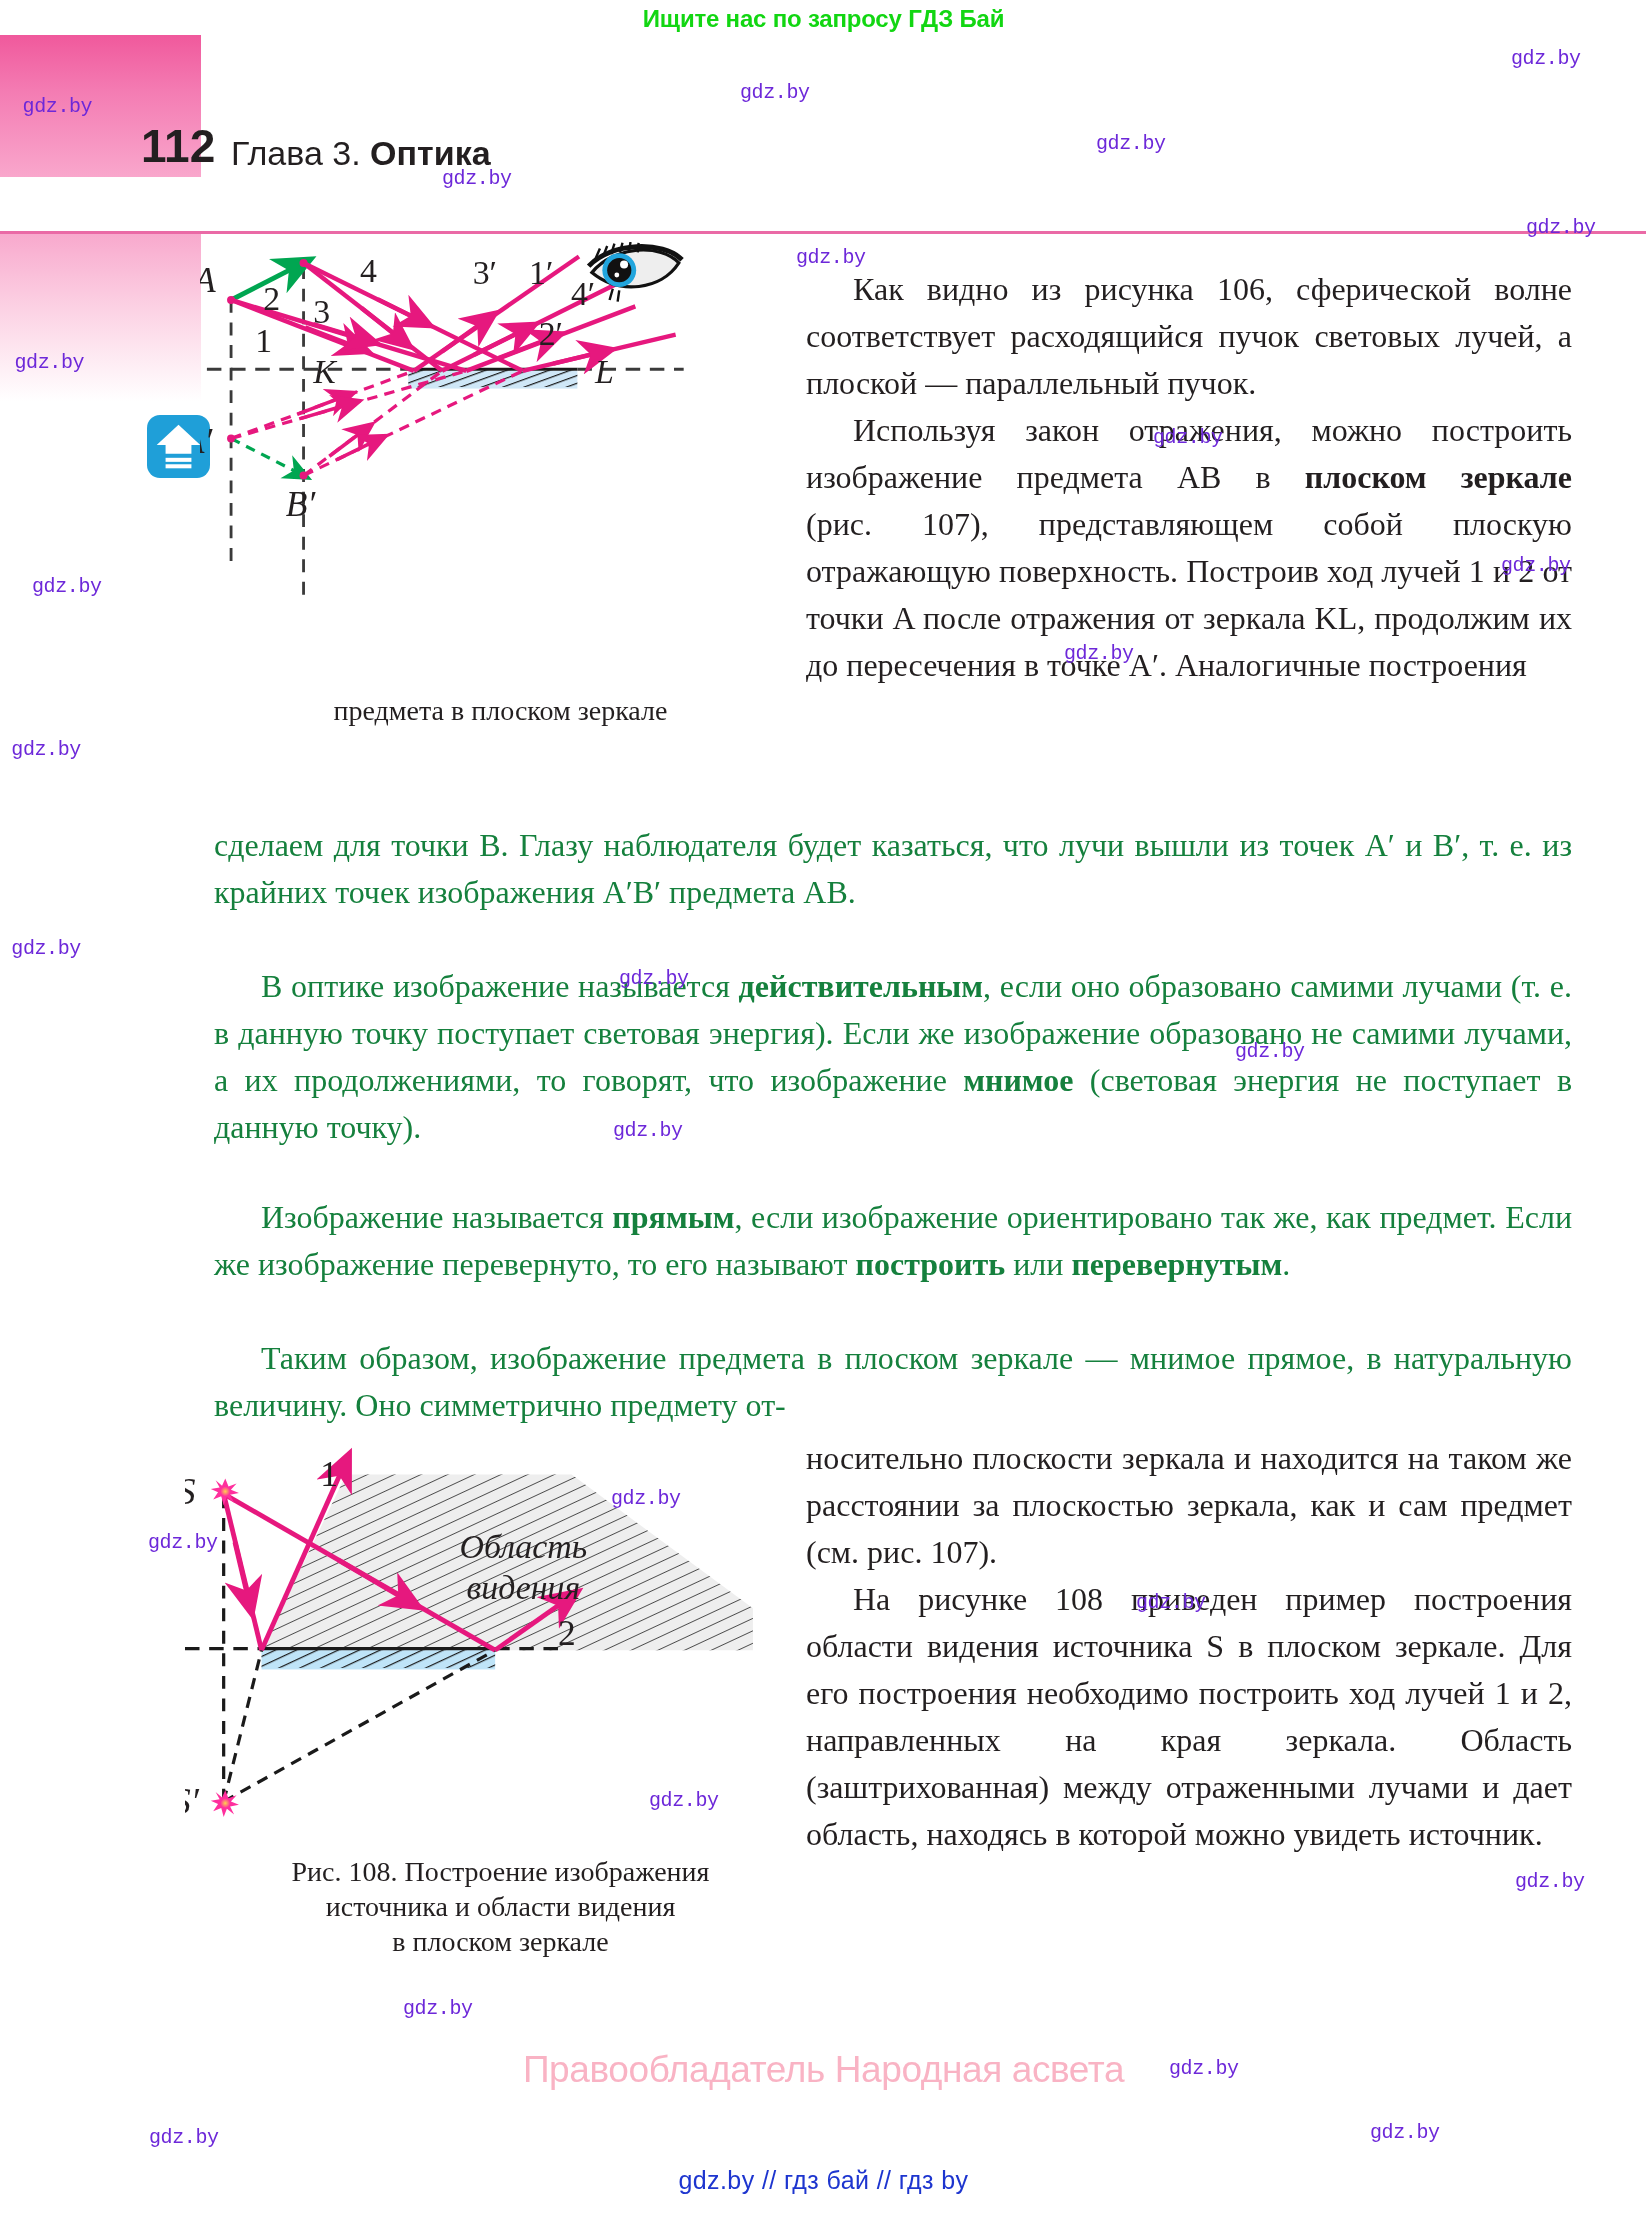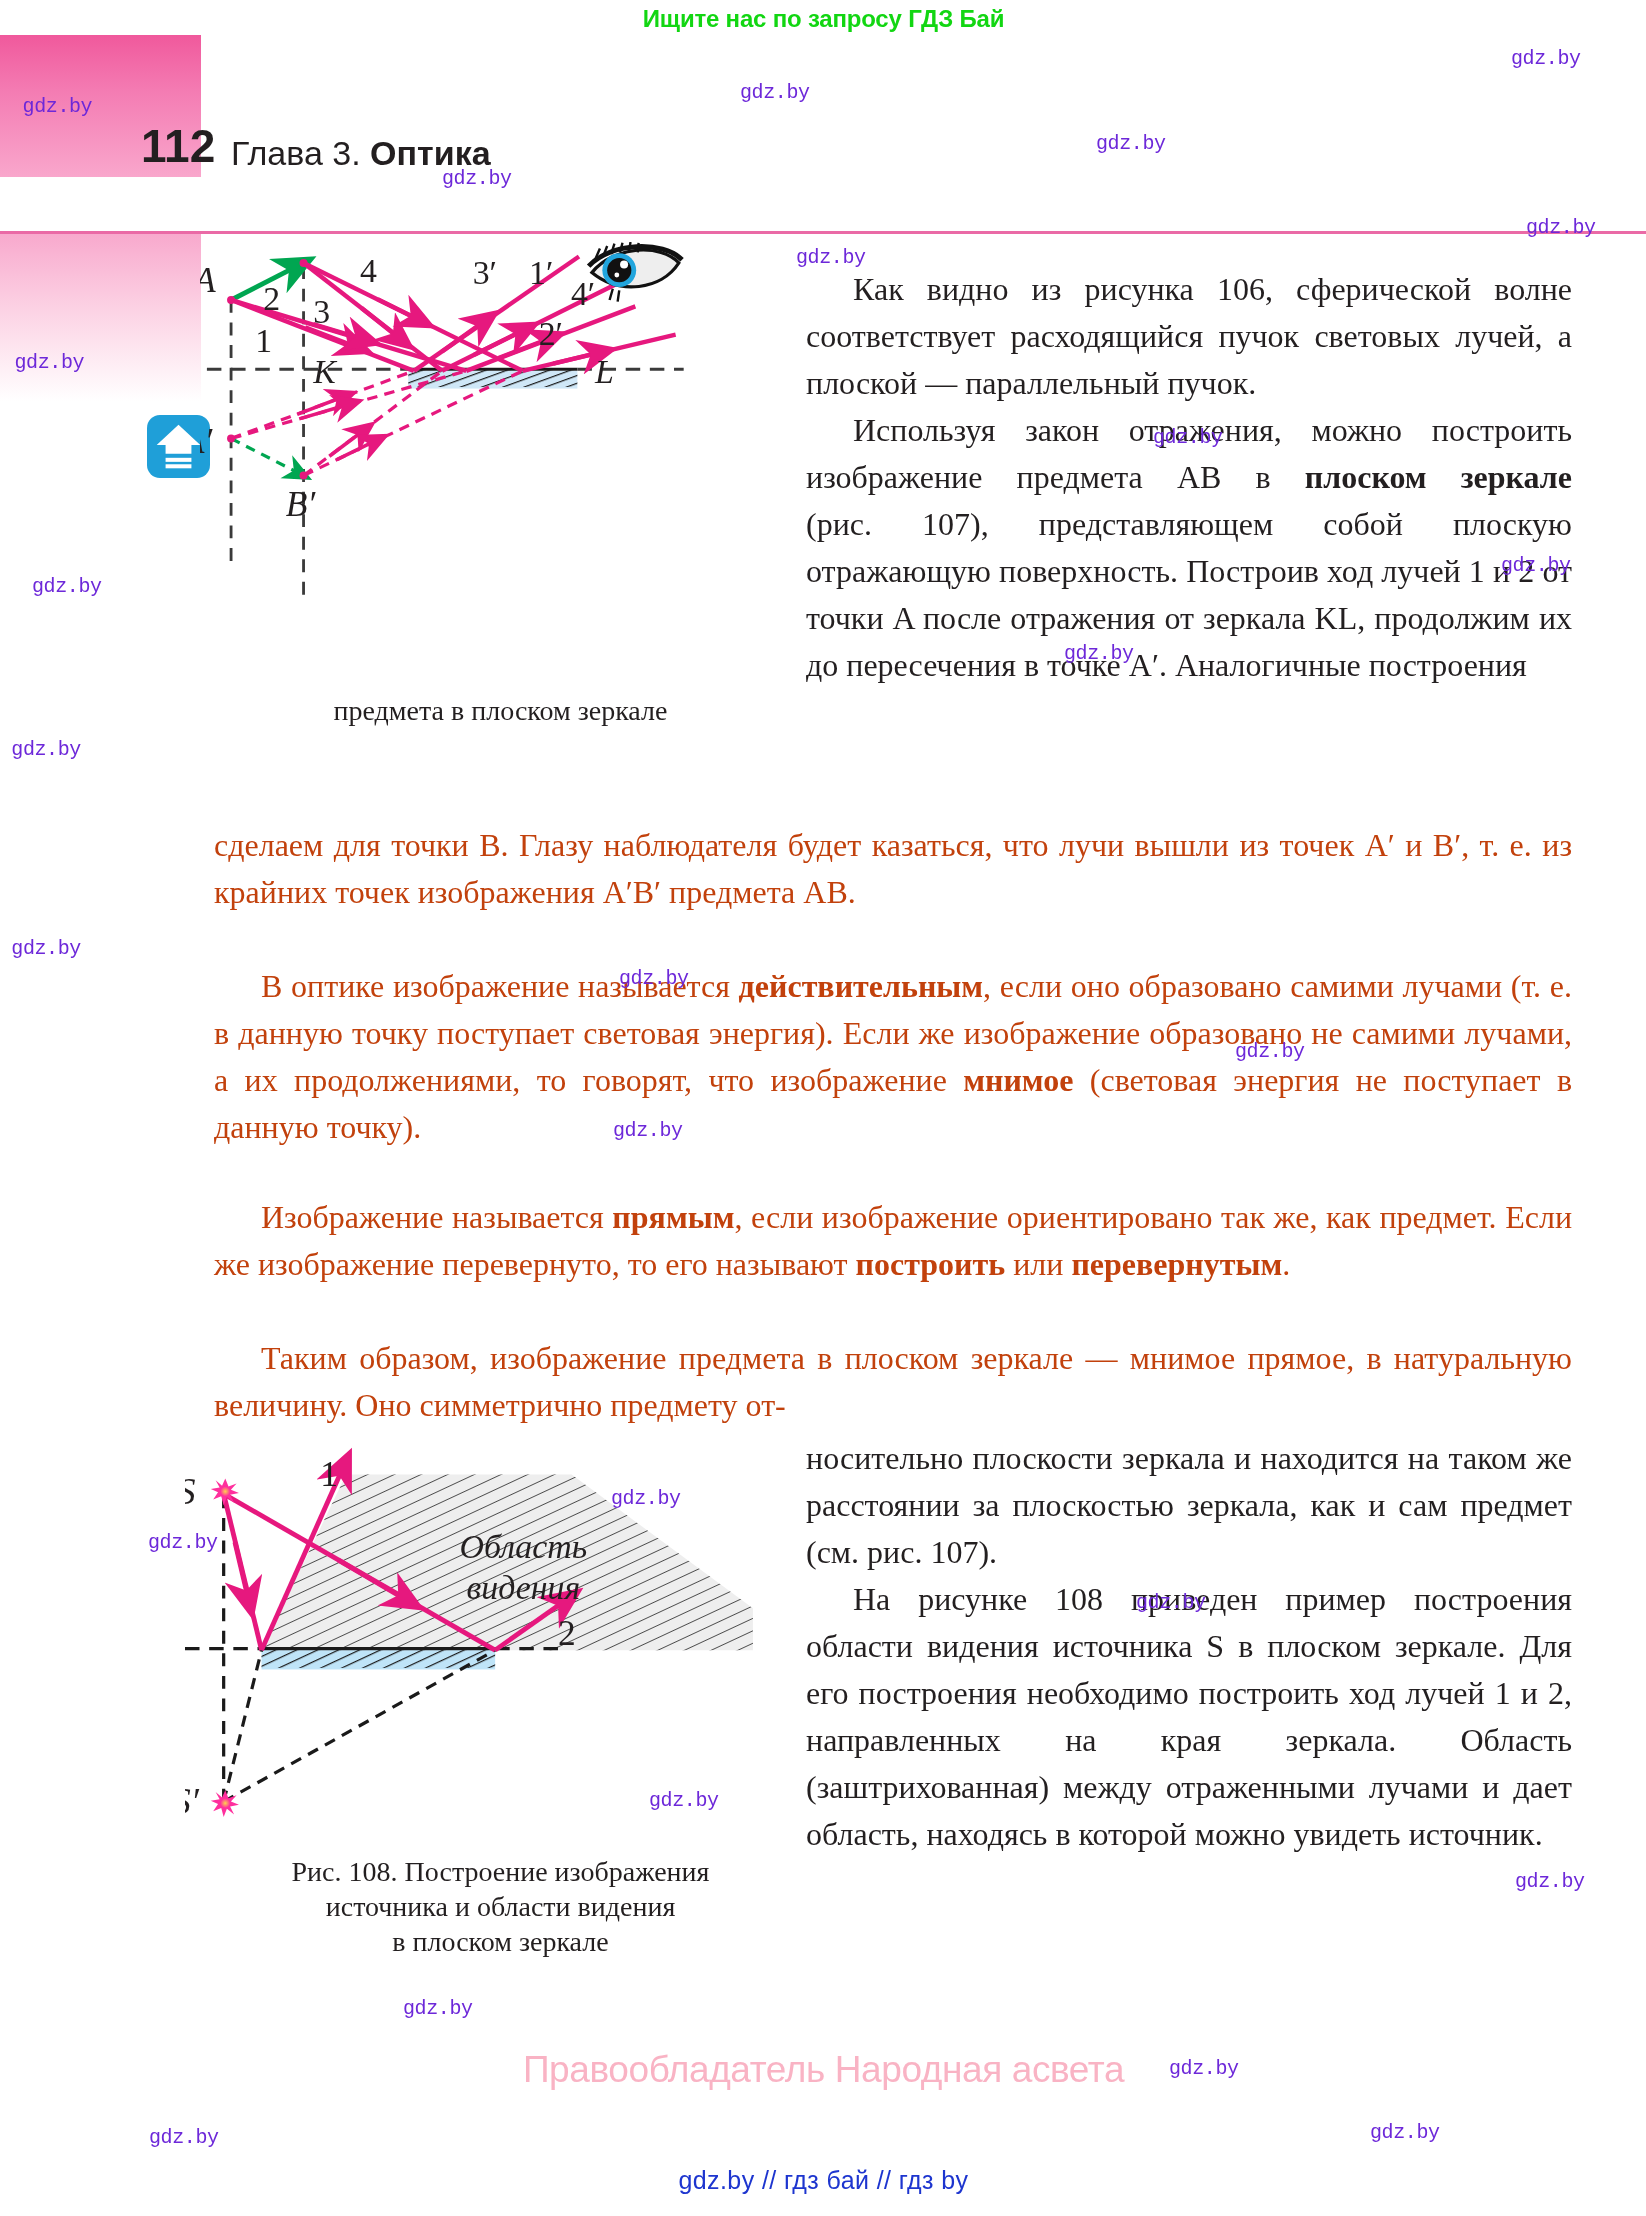--- a/index.html
+++ b/index.html
@@ -147,21 +147,21 @@
   #col-right-top { top: 266px; }
   #col-right-bottom { top: 1435px; }
 
   .full {
     position: absolute;
     left: 214px;
     width: 1358px;
     font-size: 32px;
     line-height: 47px;
     text-align: justify;
-    color: #c2410c;
+    color: #15803d;
   }
   #p-full-1 { top: 822px; }
   #p-full-2 { top: 963px; }
   #p-full-3 { top: 1194px; }
   #p-full-4 { top: 1335px; }
 
   .ind { text-indent: 47px; }
   .it { }
   .bd { font-weight: bold; }
   p { margin: 0 0 0 0; }

